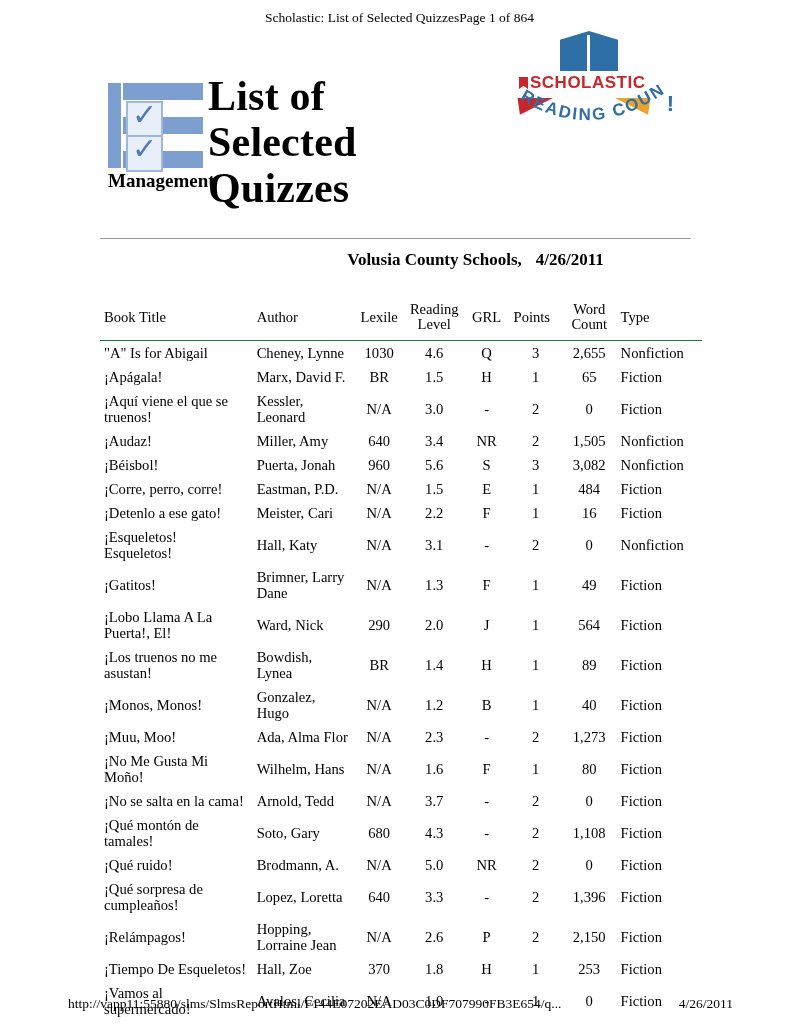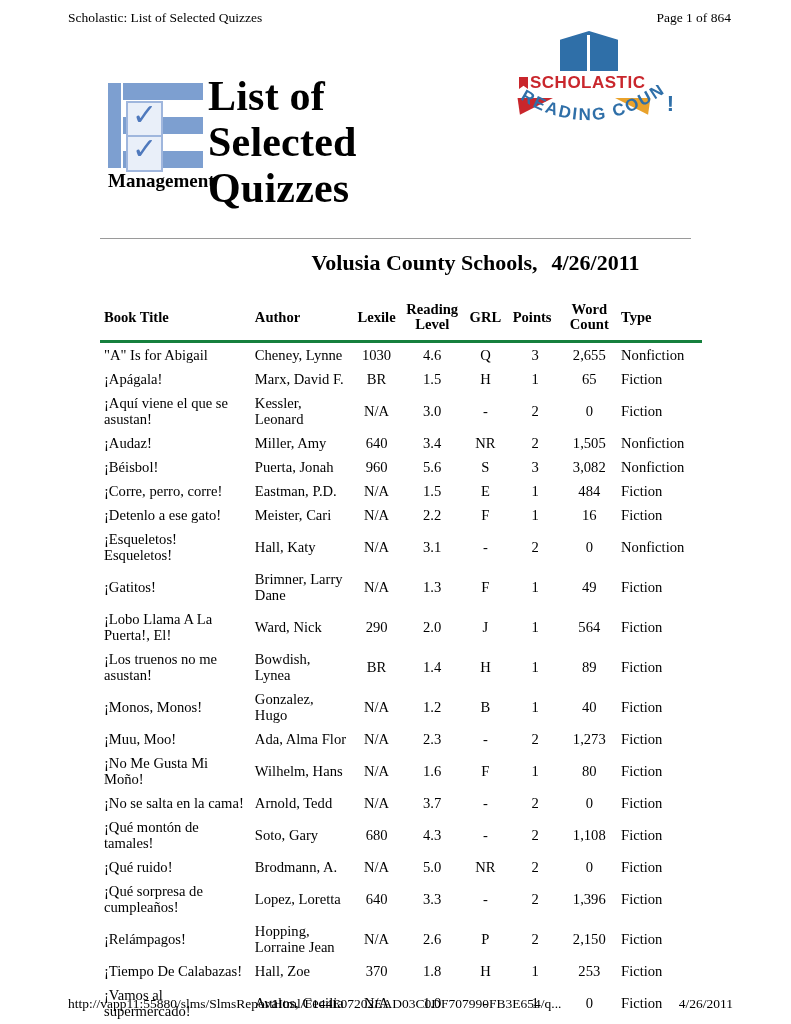--- a/index.html
+++ b/index.html
@@ -21,21 +21,21 @@
     height: 1024px;
     box-sizing: border-box;
   }
   
   .page-header {
     position: absolute;
     top: 10px;
     left: 68px;
     right: 60px;
     display: flex;
-    justify-content: space-between;
+    justify-content: center;
     align-items: baseline;
     font-size: 13.5px;
   }
   .page-header .hdr-left { white-space: nowrap; }
   .page-header .hdr-right { white-space: nowrap; }
 
   
   .title-block {
     position: absolute;
     top: 78px;
@@ -197,40 +197,40 @@
   }
   
   .school-line {
     position: absolute;
     top: 250px;
     left: 0;
     width: 100%;
     text-align: center;
     padding-left: 160px;
     box-sizing: border-box;
-    font-size: 22px;
+    font-size: 17px;
     font-weight: bold;
   }
   .school-line .date { margin-left: 14px; }
 
   
   .quiz-table {
     position: absolute;
     top: 300px;
     left: 100px;
     width: 602px;
     border-collapse: collapse;
     font-size: 14.6px;
   }
   .quiz-table thead th {
-    font-weight: bold;
+    font-weight: normal;
     font-size: 14.6px;
     padding: 2px 4px 8px 4px;
     vertical-align: middle;
-    border-bottom: 3px solid #15803d;
+    border-bottom: 1px solid #15803d;
     line-height: 15px;
   }
   .quiz-table thead th.th-title { text-align: left; width: 172px; }
   .quiz-table thead th.th-author { text-align: left; width: 106px; }
   .quiz-table thead th.th-lexile { text-align: center; width: 46px; }
   .quiz-table thead th.th-rl { text-align: center; width: 52px; }
   .quiz-table thead th.th-grl { text-align: center; width: 42px; }
   .quiz-table thead th.th-points { text-align: left; width: 48px; }
   .quiz-table thead th.th-wc { text-align: center; width: 52px; }
   .quiz-table thead th.th-type { text-align: left; width: 84px; }
@@ -348,21 +348,21 @@
           <td class="c-title">¡Apágala!</td>
           <td class="c-author">Marx, David F.</td>
           <td class="c-lexile">BR</td>
           <td class="c-rl">1.5</td>
           <td class="c-grl">H</td>
           <td class="c-points">1</td>
           <td class="c-wc">65</td>
           <td class="c-type">Fiction</td>
         </tr>
         <tr>
-          <td class="c-title">¡Aquí viene el que se asustan!</td>
+          <td class="c-title">¡Aquí viene el que se truenos!</td>
           <td class="c-author">Kessler, Leonard</td>
           <td class="c-lexile">N/A</td>
           <td class="c-rl">3.0</td>
           <td class="c-grl">-</td>
           <td class="c-points">2</td>
           <td class="c-wc">0</td>
           <td class="c-type">Fiction</td>
         </tr>
         <tr>
           <td class="c-title">¡Audaz!</td>
@@ -518,21 +518,21 @@
           <td class="c-title">¡Relámpagos!</td>
           <td class="c-author">Hopping, Lorraine Jean</td>
           <td class="c-lexile">N/A</td>
           <td class="c-rl">2.6</td>
           <td class="c-grl">P</td>
           <td class="c-points">2</td>
           <td class="c-wc">2,150</td>
           <td class="c-type">Fiction</td>
         </tr>
         <tr>
-          <td class="c-title">¡Tiempo De Calabazas!</td>
+          <td class="c-title">¡Tiempo De Esqueletos!</td>
           <td class="c-author">Hall, Zoe</td>
           <td class="c-lexile">370</td>
           <td class="c-rl">1.8</td>
           <td class="c-grl">H</td>
           <td class="c-points">1</td>
           <td class="c-wc">253</td>
           <td class="c-type">Fiction</td>
         </tr>
         <tr>
           <td class="c-title">¡Vamos al supermercado!</td>

